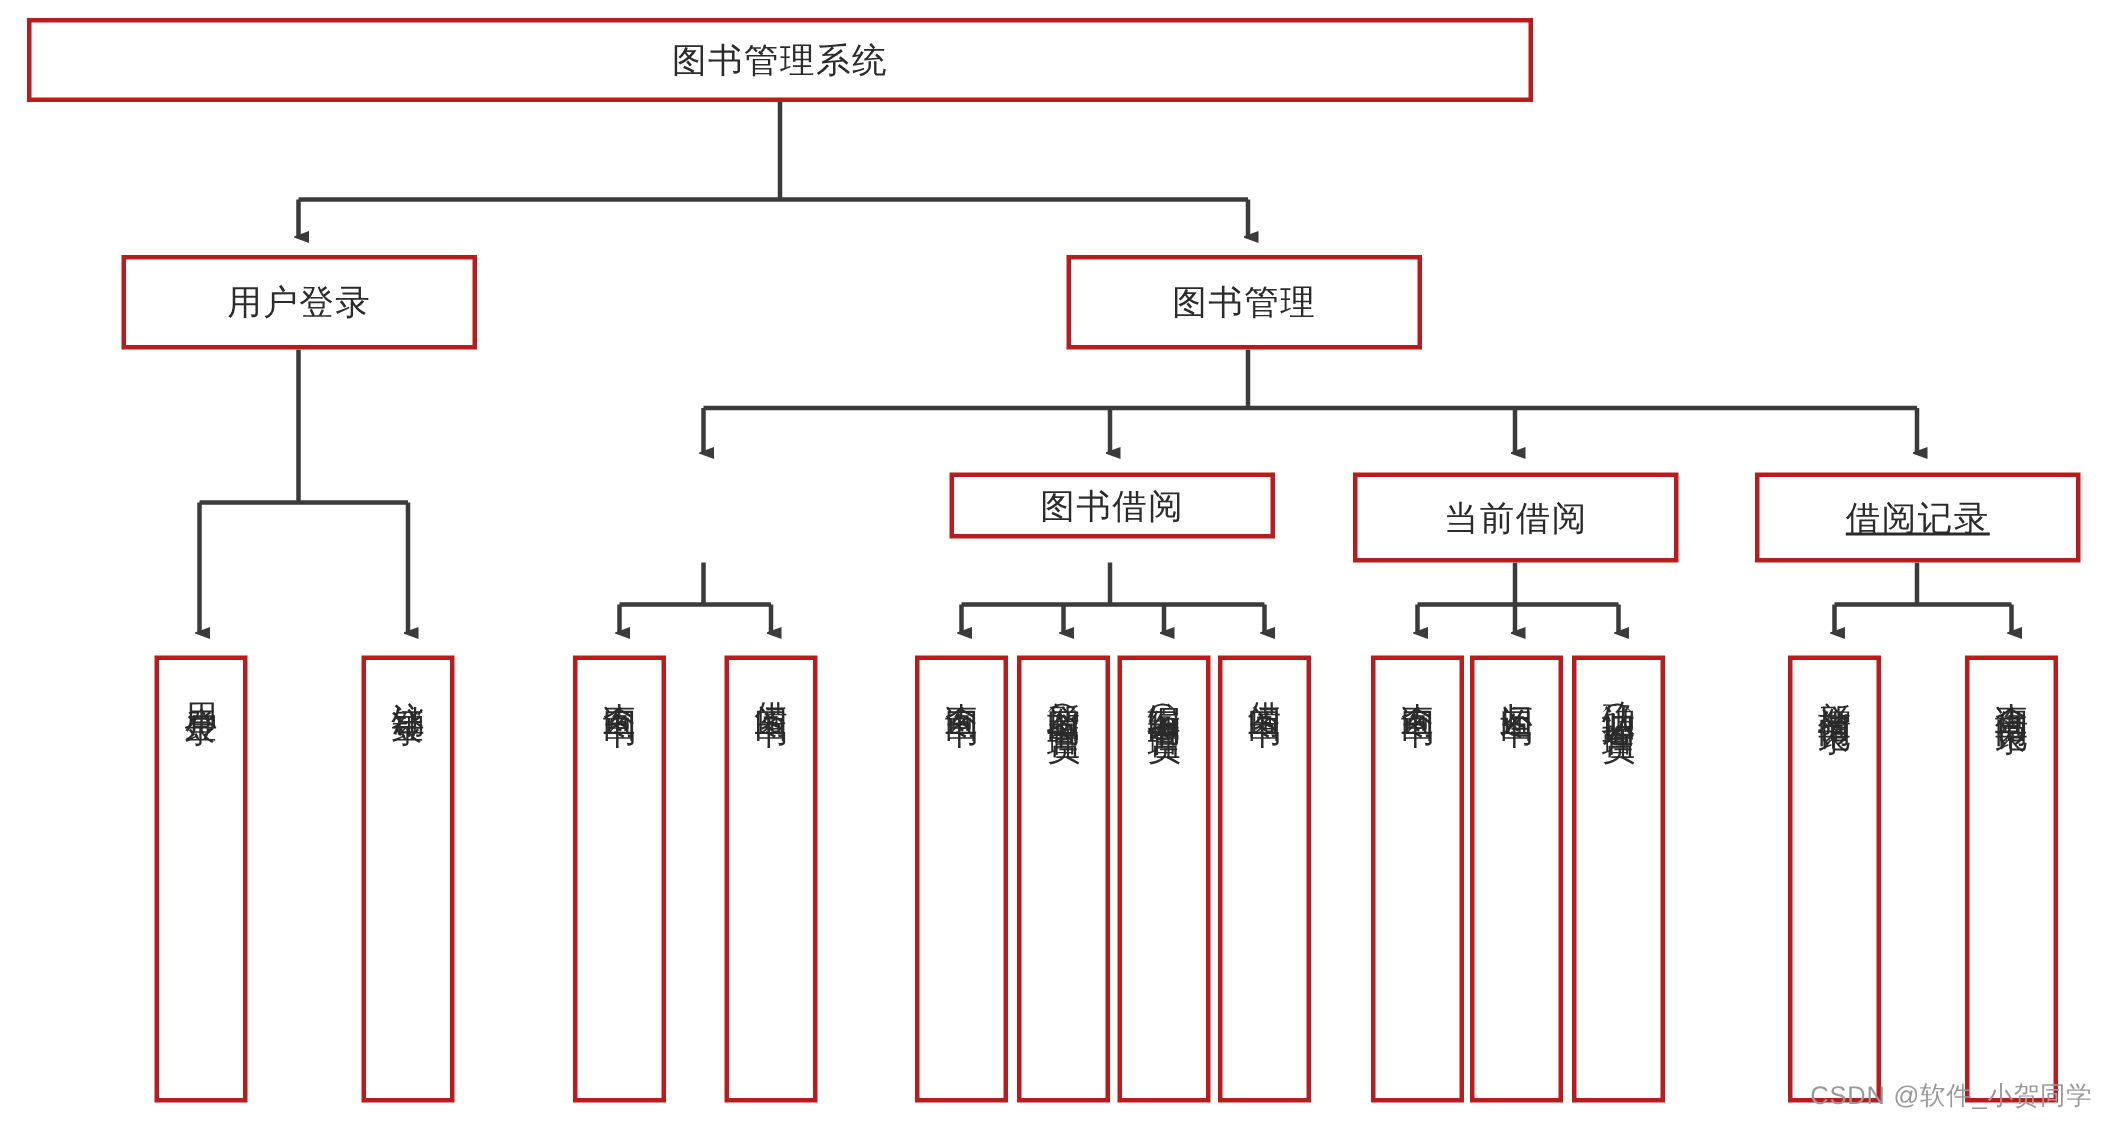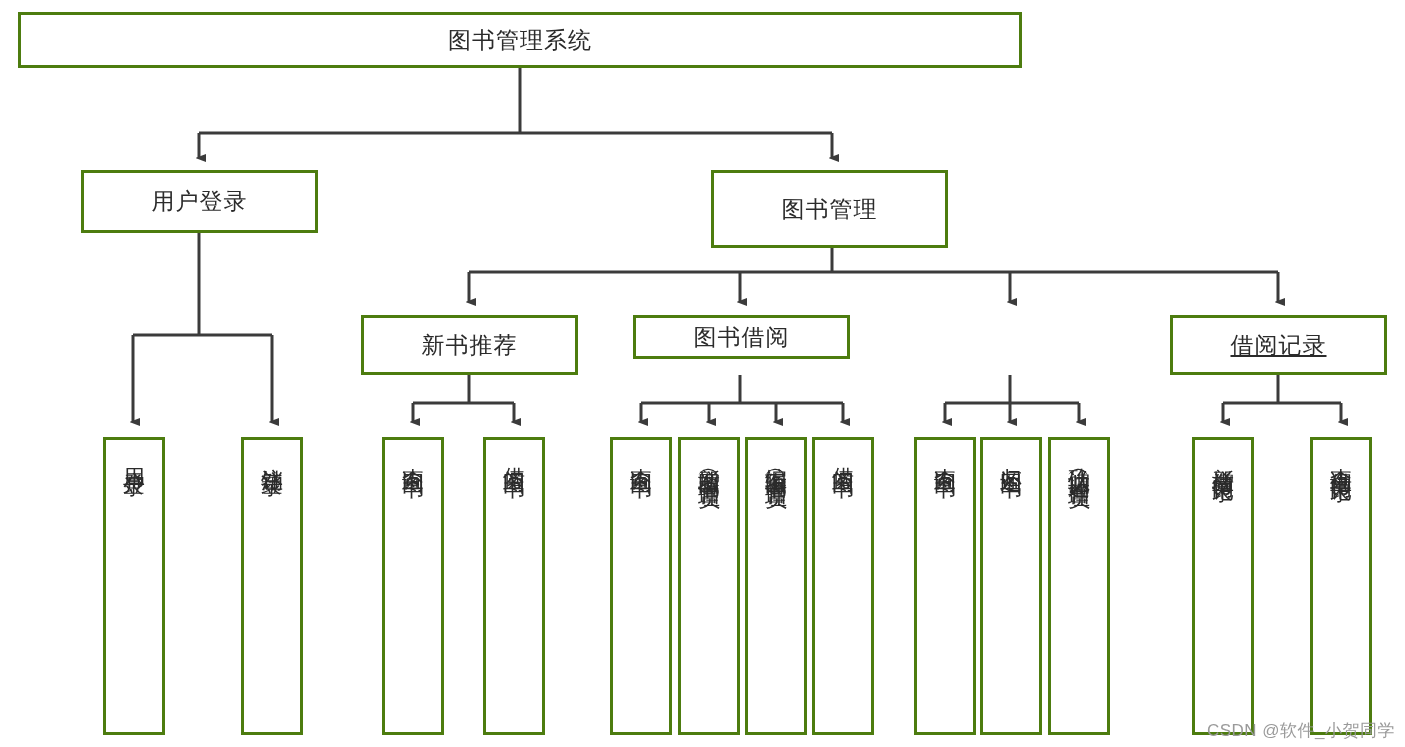--- a/index.html
+++ b/index.html
@@ -21,21 +21,21 @@
     position: absolute;
     left: 0;
     top: 0;
     width: 1405px;
     height: 747px;
     pointer-events: none;
   }
   .node {
     position: absolute;
     box-sizing: border-box;
-    border: 3px solid #4d7c0f;
+    border: 3px solid #b91c1c;
     background: #ffffff;
     display: flex;
     align-items: center;
     justify-content: center;
     color: #2b2b2b;
   }
   .node.horiz {
     font-size: 23px;
     letter-spacing: 1px;
   }
@@ -117,29 +117,29 @@
     </g>
   </svg>
 
   <div class="node horiz" style="left:18px; top:12px; width:1004px; height:56px;">
     <span>图书管理系统</span>
   </div>
 
   <div class="node horiz" style="left:81px; top:170px; width:237px; height:63px;">
     <span>用户登录</span>
   </div>
-  <div class="node horiz" style="left:711px; top:170px; width:237px; height:78px;">
+  <div class="node horiz" style="left:711px; top:170px; width:237px; height:63px;">
     <span>图书管理</span>
   </div>
 
-  <div class="node horiz" style="left:361px; top:315px; width:217px; height:60px;">
-    <span>新书推荐</span>
-  </div>
   <div class="node horiz" style="left:633px; top:315px; width:217px; height:44px;">
     <span>图书借阅</span>
+  </div>
+  <div class="node horiz" style="left:902px; top:315px; width:217px; height:60px;">
+    <span>当前借阅</span>
   </div>
   <div class="node horiz" style="left:1170px; top:315px; width:217px; height:60px;text-decoration:underline;">
     <span>借阅记录</span>
   </div>
 
   <div class="node vert" style="left:103px; top:437px; width:62px; height:298px;">
     <span class="vtext">用户登录</span>
   </div>
   <div class="node vert" style="left:241px; top:437px; width:62px; height:298px;">
     <span class="vtext">注销登录</span>

